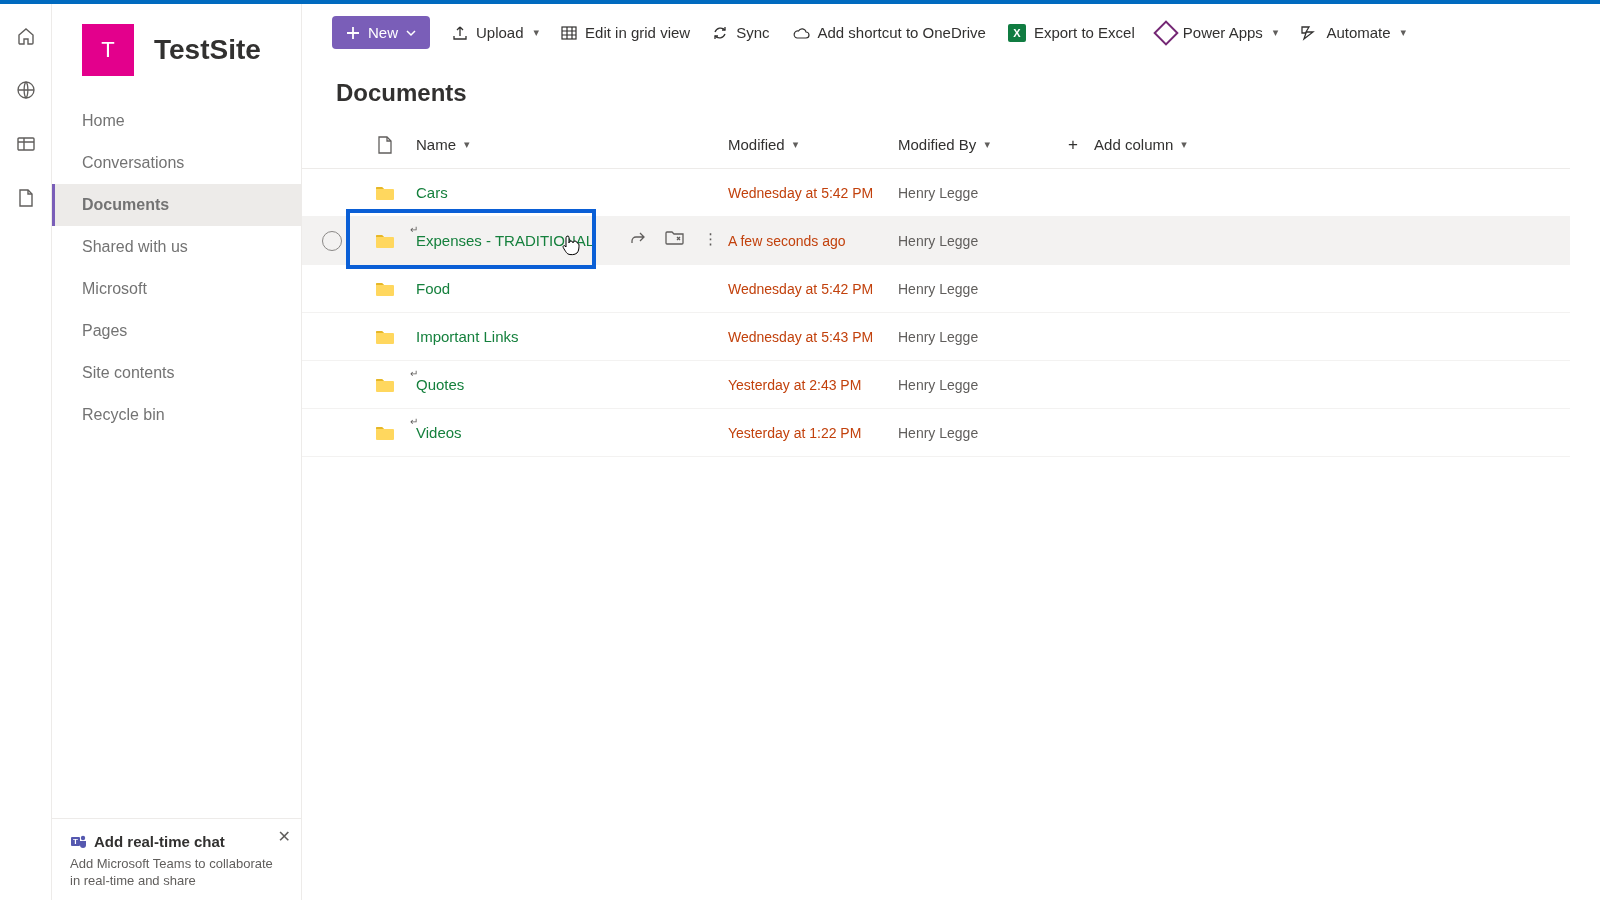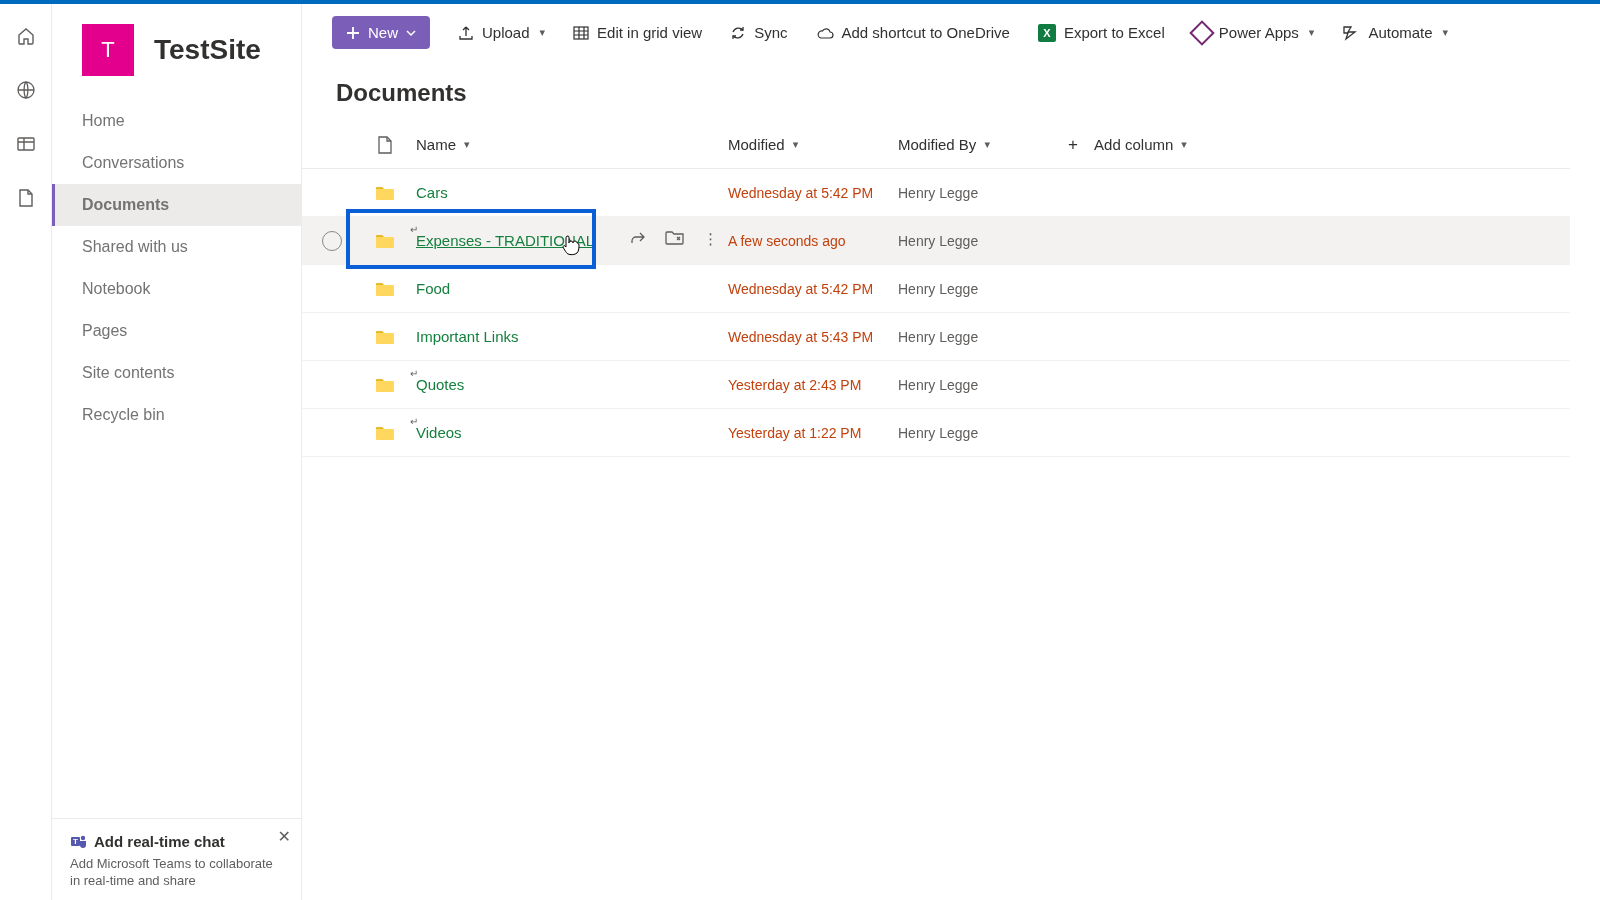--- a/index.html
+++ b/index.html
@@ -17,41 +17,41 @@
   .nav { padding-top: 6px; flex:1; }
   .navitem { padding: 12px 22px 12px 30px; font-size:16px; color:#737373; cursor:pointer; }
   .navitem.sel { background:#edebe9; font-weight:600; border-left:3px solid #7a5eb8; padding-left:27px;}
   .navitem.edit { color:#605e5c; margin-top:8px;}
   .promo { border-top:1px solid #edebe9; padding:14px 18px 10px 18px; position:relative;}
   .promo .pt { font-weight:600; font-size:15px; display:flex; align-items:center; gap:6px;}
   .promo .pd { font-size:13px; color:#605e5c; margin-top:4px; line-height:1.35;}
   .promo .px { position:absolute; top:8px; right:10px; font-size:16px; color:#605e5c; cursor:pointer;}
   
   .main { flex:1; display:flex; flex-direction:column; padding: 0 0 0 0;}
-  .cmdbar { display:flex; align-items:center; gap:28px; padding: 12px 20px 12px 30px; }
+  .cmdbar { display:flex; align-items:center; gap:22px; padding: 12px 20px 12px 30px; }
   .btn-new { background:#7a5eb8; color:#fff; border:none; border-radius:4px; padding:8px 14px; font-size:15px; display:flex; align-items:center; gap:8px; cursor:pointer;}
   .cmd { display:flex; align-items:center; gap:8px; color:#323130; font-size:15px; cursor:pointer;}
   .cmd svg, .cmd .ico { flex:none;}
   .chev { font-size:11px; color:#605e5c; margin-left:2px;}
   .listtitle { font-size:24px; font-weight:600; padding: 18px 0 14px 34px;}
   
   .tbl { width: calc(100% - 30px); margin-left:0px;}
   .thead, .trow { display:grid; grid-template-columns: 60px 46px 320px 170px 170px 200px; align-items:center; height:48px; }
   .thead { color:#323130; font-weight:400; border-bottom:1px solid #edebe9; padding-left:0;}
   .thead .hcell { display:flex; align-items:center; gap:6px; font-size:15px;}
   .thead .hcell.name { grid-column:3; padding-left: 8px;}
   .thead .fileico { grid-column:2; display:flex; justify-content:center; color:#605e5c;}
   .thead .addcol { color:#323130;}
   .trow { border-bottom:1px solid #f3f2f1; font-size:15px;}
   .trow.hov { background:#f3f2f1;}
   .trow .selcircle { grid-column:1; display:flex; justify-content:center;}
   .trow .folder { grid-column:2; display:flex; justify-content:center;}
   .trow .nm { grid-column:3; padding-left:8px; display:flex; align-items:center; gap:12px; position:relative;}
   .trow .nm .lnk { color:#15803d;}
-  .trow.hov .nm .lnk { text-decoration: underline; text-align: right;}
+  .trow.hov .nm .lnk {  text-align: right;}
   .trow .mod { grid-column:4; color:#c2410c; font-size:14px;}
   .trow .by  { grid-column:5; color:#605e5c; font-size:14px;}
   .folder-ic { width:20px; height:16px; }
   .circle { width:20px; height:20px; border:1px solid #8a8886; border-radius:50%;}
   .rowactions { display:flex; gap:18px; color:#605e5c; margin-left:auto; padding-right:8px;}
   .rowactions span{cursor:pointer;}
   .hlbox { position:absolute; border:4px solid #0a5fd6; pointer-events:none; }
   .excel-ic{ width:18px;height:18px;background:#107c41;border-radius:2px;display:inline-flex;align-items:center;justify-content:center;color:#fff;font-size:11px;font-weight:700;}
   .pa-ic{ width:18px;height:18px; transform:rotate(45deg); border:2px solid #742774; }
   .flow-ic svg{display:block;}
@@ -99,21 +99,21 @@
   <div class="leftcol">
     <div class="sitehdr">
       <div class="sitelogo">T</div>
       <div class="sitetitle">TestSite</div>
     </div>
     <div class="nav" id="navhost">
         <div class="navitem">Home</div>
         <div class="navitem">Conversations</div>
         <div class="navitem sel">Documents</div>
         <div class="navitem">Shared with us</div>
-        <div class="navitem">Notebook</div>
+        <div class="navitem">Microsoft</div>
         <div class="navitem">Pages</div>
         <div class="navitem">Site contents</div>
         <div class="navitem">Recycle bin</div>
       </div>
     <div class="promo">
       <span class="px">✕</span>
       <div class="pt">
         <svg width="18" height="18" viewBox="0 0 18 18">
             <rect x="1" y="4" width="9" height="9" rx="1" fill="#5558af"></rect>
             <text x="5.5" y="11" text-anchor="middle" fill="#fff" font-size="8" font-weight="700">T</text>

